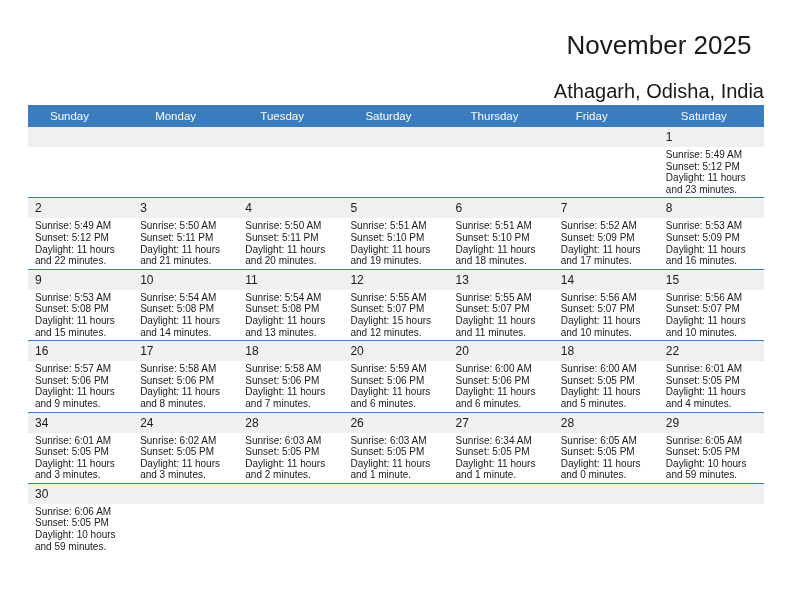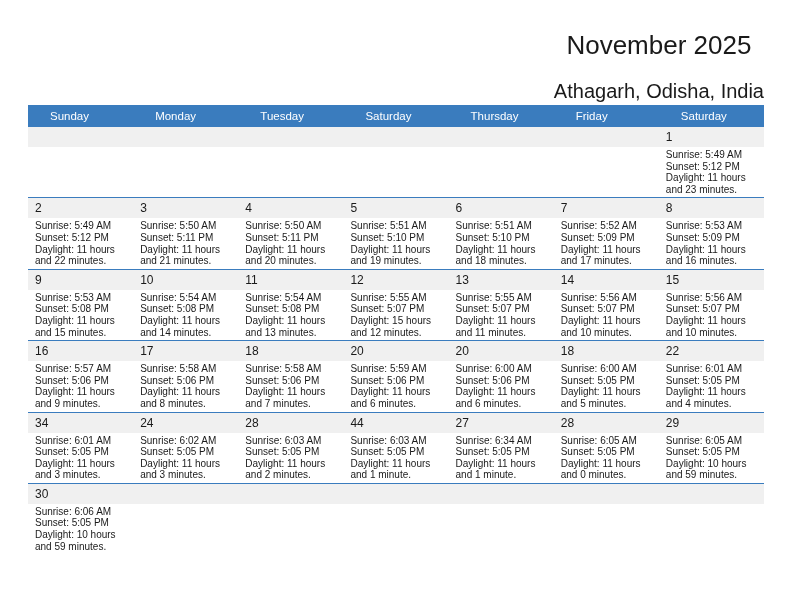--- a/index.html
+++ b/index.html
@@ -385,21 +385,21 @@
           </td>
           <td>
             <div class="daynum">28</div>
             <div class="events">
               <div>Sunrise: 6:03 AM</div>
               <div>Sunset: 5:05 PM</div>
               <div class="wrap">Daylight: 11 hours and 2 minutes.</div>
             </div>
           </td>
           <td>
-            <div class="daynum">44</div>
+            <div class="daynum">26</div>
             <div class="events">
               <div>Sunrise: 6:03 AM</div>
               <div>Sunset: 5:05 PM</div>
               <div class="wrap">Daylight: 11 hours and 1 minute.</div>
             </div>
           </td>
           <td>
             <div class="daynum">27</div>
             <div class="events">
               <div>Sunrise: 6:34 AM</div>

